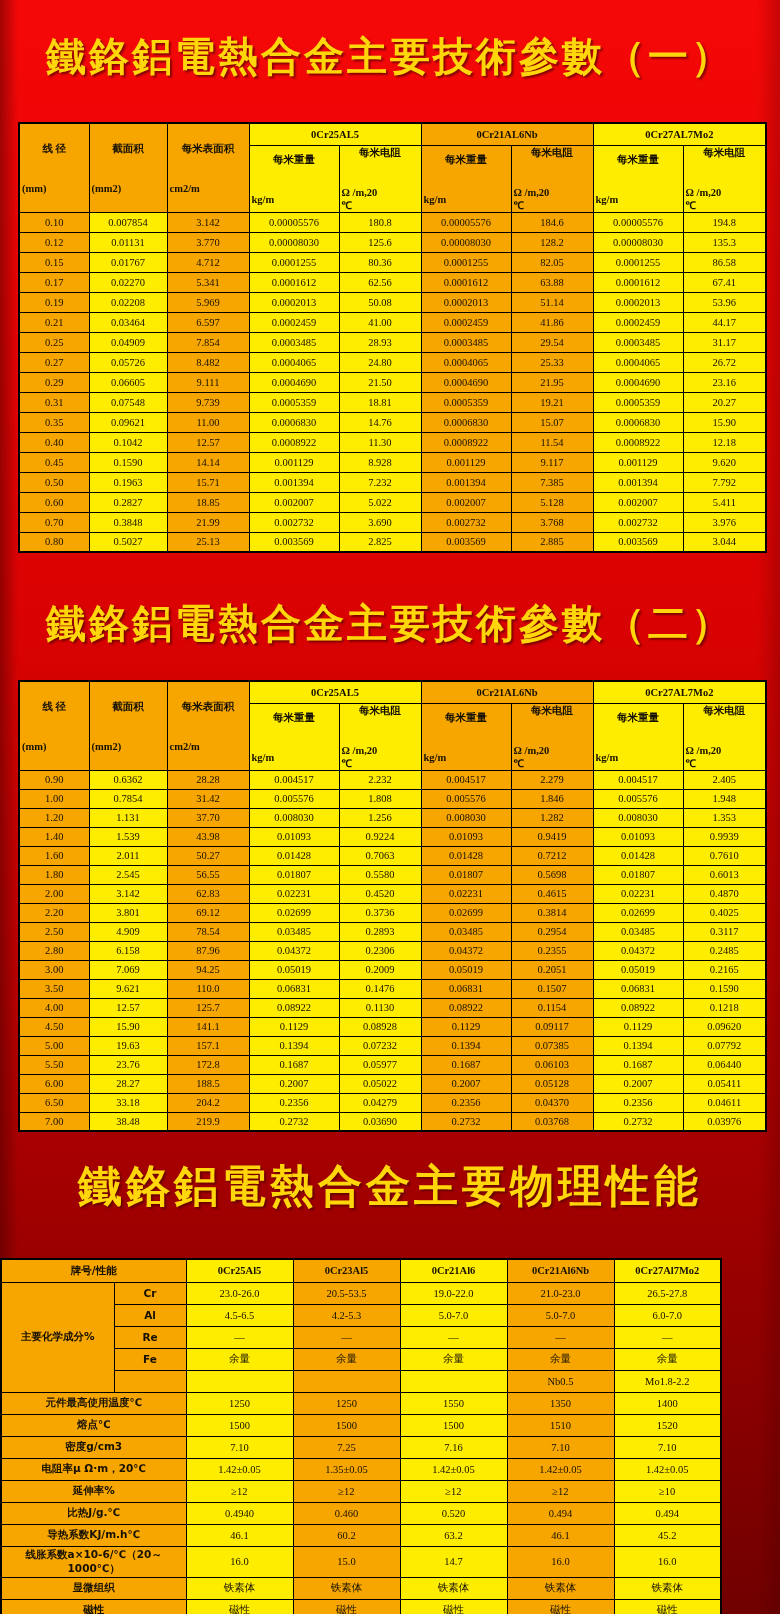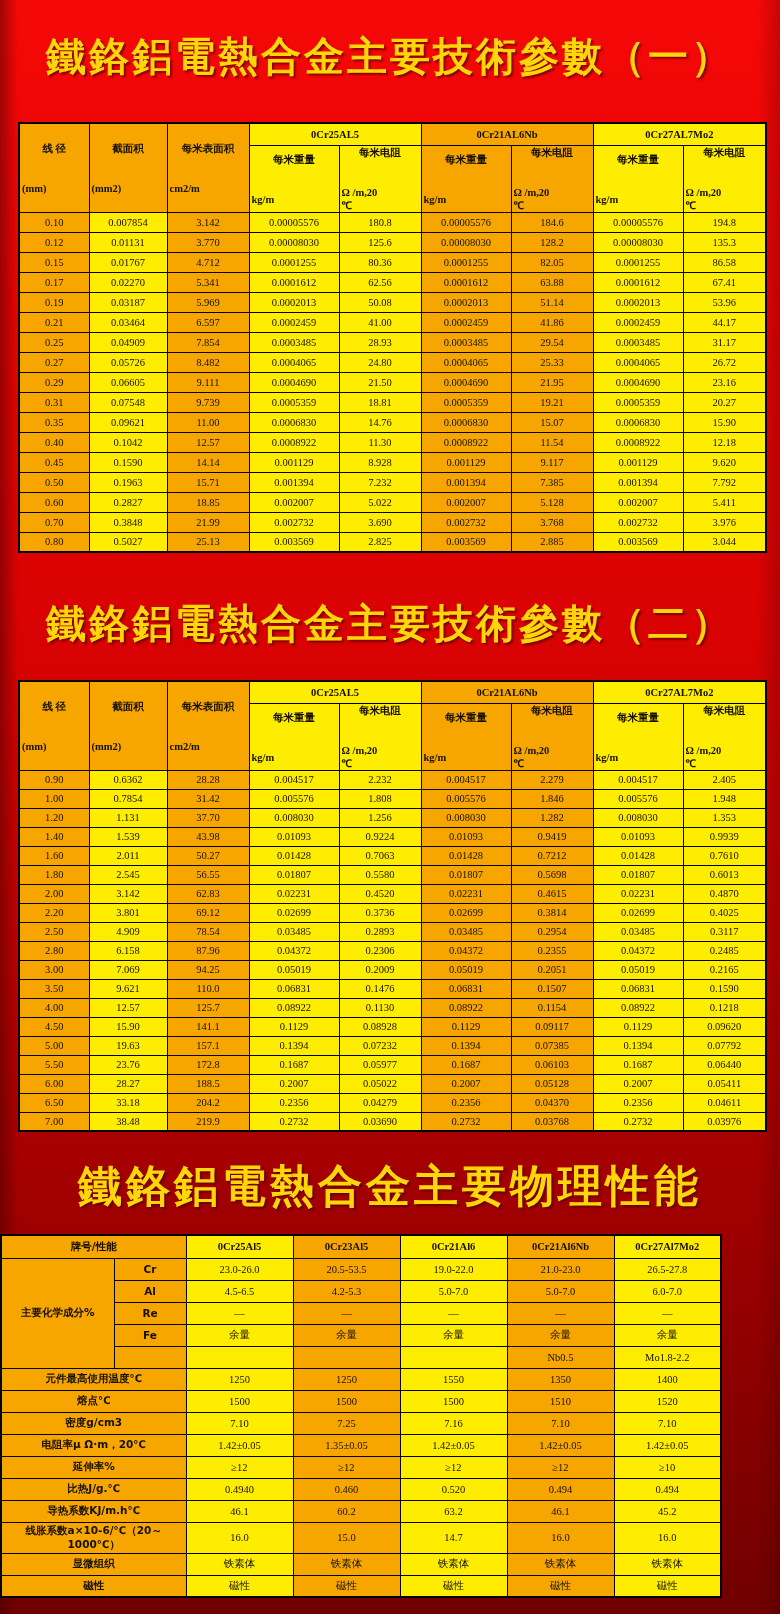--- a/index.html
+++ b/index.html
@@ -19,21 +19,21 @@
     font-family:"DejaVu Sans",sans-serif;
   }
   h1.title{
     margin:0;text-align:center;font-weight:900;color:var(--gold);
     font-family:"DejaVu Serif",serif;
     text-shadow:2px 2px 2px rgba(80,0,0,.65);
   }
   #title1,#title2{font-size:40px;line-height:64px;letter-spacing:3px;}
   #title1{margin:24px 4px 34px;}
   #title2{margin:38px 0 25px;}
-  #title3{font-size:44px;line-height:64px;letter-spacing:4px;margin:22px 0 16px;}
+  #title3{font-size:44px;line-height:64px;letter-spacing:4px;margin:22px 0 40px;}
 
   table{border-collapse:collapse;table-layout:fixed;}
   .or{background:var(--or);}
   .ye{background:var(--ye);}
 
   .ptable{width:747px;margin-left:18px;border:2px solid #000;}
   .ptable th,.ptable td{border:1px solid #000;text-align:center;vertical-align:middle;color:#151000;padding:0 2px;overflow:hidden;}
   .ptable td{font-family:"Liberation Serif",serif;font-size:10.5px;height:20px;}
   #table2 td{height:19px;}
   .ptable th{font-size:10.5px;font-weight:bold;}
@@ -159,21 +159,21 @@
           <td class="or">5.341</td>
           <td class="ye">0.0001612</td>
           <td class="ye">62.56</td>
           <td class="or">0.0001612</td>
           <td class="or">63.88</td>
           <td class="ye">0.0001612</td>
           <td class="ye">67.41</td>
         </tr>
         <tr>
           <td class="or">0.19</td>
-          <td class="ye">0.03187</td>
+          <td class="ye">0.02208</td>
           <td class="or">5.969</td>
           <td class="ye">0.0002013</td>
           <td class="ye">50.08</td>
           <td class="or">0.0002013</td>
           <td class="or">51.14</td>
           <td class="ye">0.0002013</td>
           <td class="ye">53.96</td>
         </tr>
         <tr>
           <td class="or">0.21</td>

